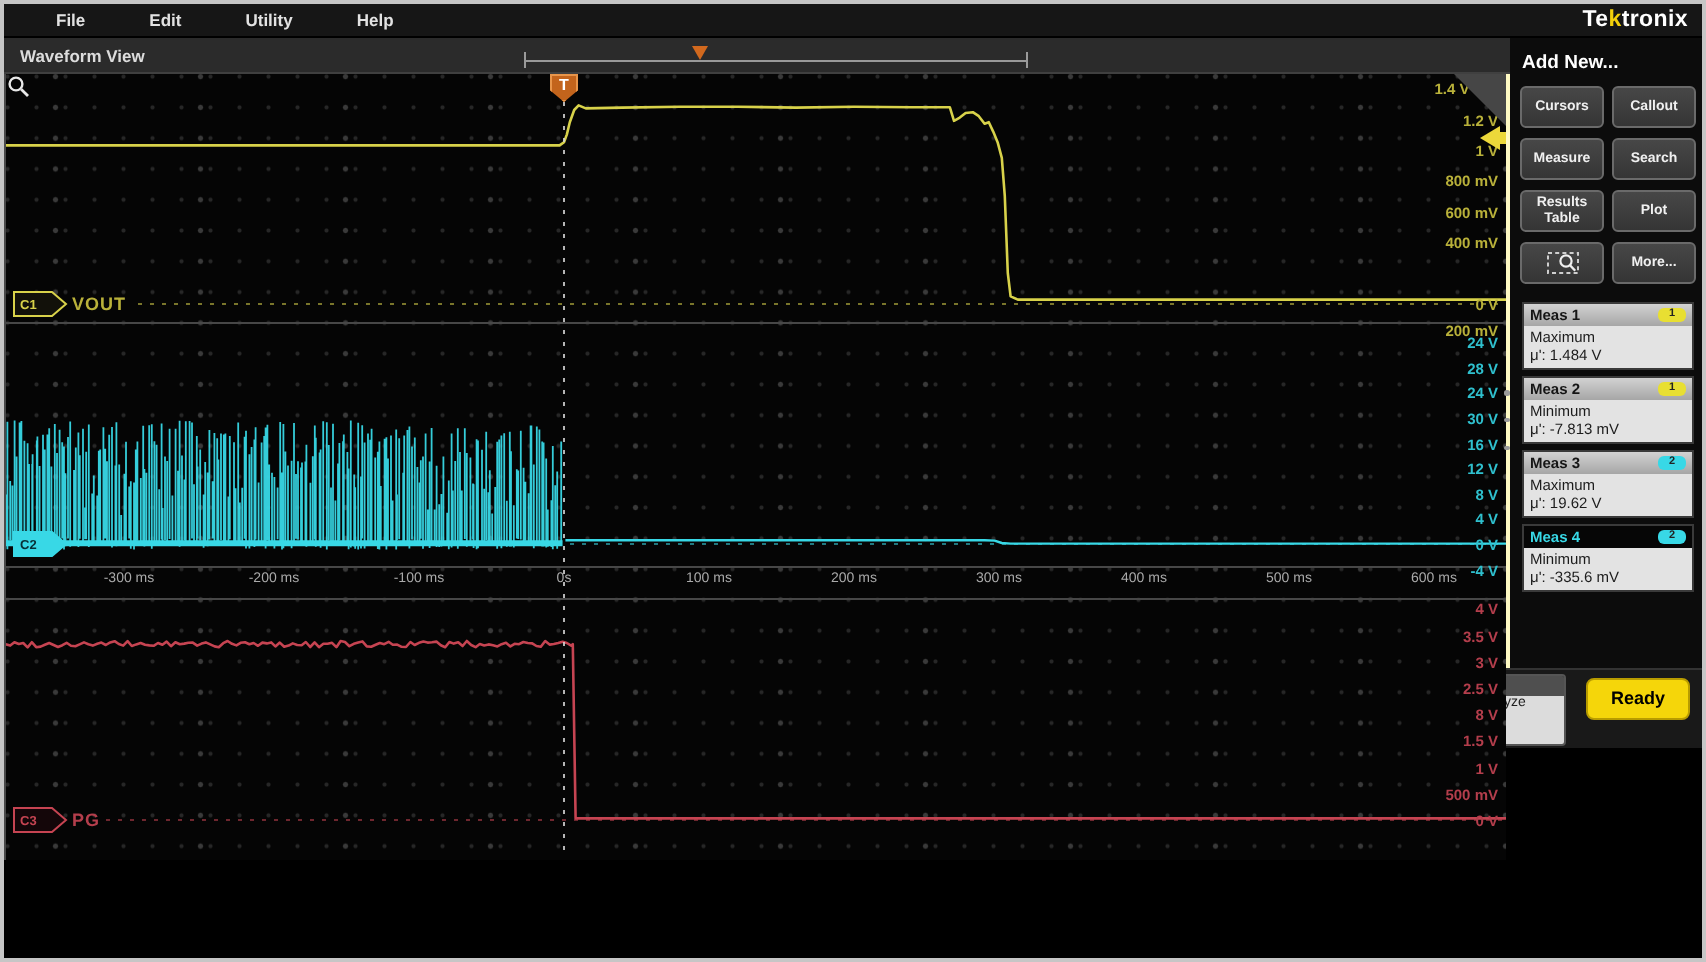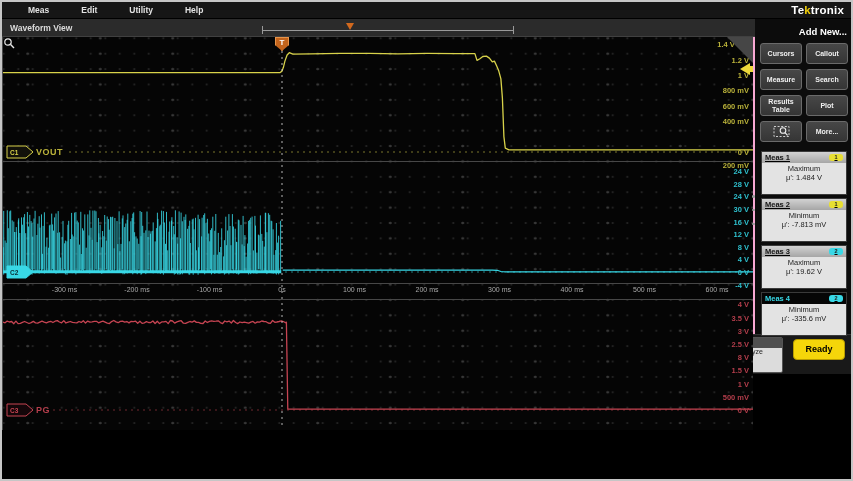--- a/index.html
+++ b/index.html
@@ -6,21 +6,21 @@
   *{box-sizing:border-box;font-family:"Liberation Sans",sans-serif;}
   .app{position:relative;width:853px;height:481px;background:#000;border:2px solid #c6c6c6;overflow:hidden;}
 
   
   .menubar{position:relative;height:17px;background:#161616;display:flex;align-items:center;padding-left:26px;gap:32px;border-bottom:1px solid #000;}
   .menubar .mitem{font-size:8.5px;font-weight:bold;color:#e2e2e2;cursor:default;}
   .logo{position:absolute;right:7px;top:2px;font-size:11.5px;font-weight:bold;color:#fff;letter-spacing:0.2px;}
   .logo .k{color:#f2cf0a;}
 
   
-  .main{position:relative;display:flex;height:315px;background:#f9a8d4;}
+  .main{position:relative;display:flex;height:315px;background:#fef9c3;}
   .left{position:relative;width:753px;}
   .tabbar{position:relative;height:18px;background:#2b2b2b;border-bottom:1px solid #404040;}
   .tab-label{position:absolute;left:8px;top:4px;font-size:8.5px;font-weight:bold;color:#dcdcdc;}
   .pan-line{position:absolute;left:260px;top:11px;width:252px;height:1px;background:#9a9a9a;}
   .pan-tick{position:absolute;top:7px;width:1px;height:8px;background:#9a9a9a;}
   .pan-marker{position:absolute;left:344px;top:4px;width:0;height:0;border-left:4px solid transparent;border-right:4px solid transparent;border-top:7px solid #d2691e;}
 
   
   .plot{position:relative;width:751px;height:393px;background:#050505;border-left:1px solid #4a4a4a;
     background-image:radial-gradient(circle,#3a3a3a 1px,transparent 1.6px),radial-gradient(circle,#272727 0.7px,transparent 1.3px);
@@ -32,32 +32,32 @@
     clip-path:polygon(0 0,100% 0,100% 58%,50% 100%,0 58%);color:#fff;font-size:8px;font-weight:bold;text-align:center;line-height:10px;z-index:3;}
   .trig-arrow{position:absolute;left:737px;top:26px;width:0;height:0;border-right:10px solid #ecd83a;border-top:6px solid transparent;border-bottom:6px solid transparent;z-index:3;}
   .trig-arrow-tail{position:absolute;left:747px;top:29px;width:4px;height:6px;background:#ecd83a;z-index:3;}
   .zoom-corner{position:absolute;right:0;top:0;width:0;height:0;border-top:26px solid #464646;border-left:26px solid transparent;z-index:3;}
   .zoom-glass{position:absolute;right:2px;top:2px;z-index:4;}
   .splitter{position:absolute;left:748px;top:176px;width:7px;height:30px;display:flex;flex-direction:column;justify-content:space-between;align-items:center;z-index:5;cursor:col-resize;}
   .splitter i{width:2.5px;height:2.5px;border-radius:50%;background:#9a9a9a;}
 
   
   .sidebar{width:96px;background:#0c0c0c;padding:4px 4px 0 6px;}
-  .sb-header{font-size:9.5px;font-weight:bold;color:#fff;text-align:right;margin:3px 0 6px 0;}
+  .sb-header{font-size:9.5px;font-weight:bold;color:#fff;text-align:left;margin:3px 0 6px 0;}
   .sb-grid{display:grid;grid-template-columns:42px 42px;gap:5px 4px;justify-content:center;}
   .sbtn{height:21px;background:linear-gradient(#474747,#353535);border:1px solid #6a6a6a;border-radius:3px;color:#f0f0f0;
     font-size:7px;font-weight:bold;display:flex;align-items:center;justify-content:center;text-align:center;line-height:7.5px;cursor:pointer;padding:1px;}
   .meas-list{margin-top:9px;display:flex;flex-direction:column;gap:3px;}
   .meas-card{width:86px;border:1px solid #3a3a3a;}
-  .meas-head{height:11px;background:linear-gradient(#d2d2d2,#a6a6a6);display:flex;align-items:center;justify-content:space-between;padding:0 3px;text-decoration:underline;}
+  .meas-head{height:11px;background:linear-gradient(#d2d2d2,#a6a6a6);display:flex;align-items:center;justify-content:space-between;padding:0 3px;}
   .meas-card.selected .meas-head{background:#060606;}
   .meas-name{font-size:7.5px;font-weight:bold;color:#151515;}
   .meas-card.selected .meas-name{color:#38d8e6;}
   .meas-badge{width:14px;height:7px;border-radius:3px;font-size:5.5px;font-weight:bold;color:#222;text-align:center;line-height:7px;}
-  .meas-body{background:#e3e3e3;padding:1px 3px 12px 3px;text-align:center;}
+  .meas-body{background:#e3e3e3;padding:1px 3px 2px 3px;}
   .meas-body div{font-size:7.5px;color:#1c1c1c;line-height:9px;}
 
   
   .footer{height:40px;background:#191919;border-top:1px solid #333;display:flex;align-items:flex-start;padding:2px 4px;gap:2px;}
   .chbadge{width:52px;height:36px;border:1px solid #555;border-radius:2px;overflow:hidden;cursor:pointer;}
   .chbadge .chhead{height:9px;font-size:6.5px;font-weight:bold;padding-left:3px;line-height:9px;}
   .chbadge .chbody{height:26px;background:#dedede;padding:0 2px;}
   .chrow{font-size:6.8px;color:#222;line-height:8.6px;display:flex;justify-content:space-between;align-items:center;}
   .spacer{flex:1;}
   .addbtn{width:27px;height:36px;background:#2c2c2c;border:1px solid #5a5a5a;border-radius:3px;color:#f0f0f0;font-size:6.8px;font-weight:bold;
@@ -76,21 +76,21 @@
   .ready{width:52px;height:21px;margin:2px 2px 0 8px;background:#f5d60a;border:1px solid #b89c00;border-radius:4px;color:#000;font-size:9px;font-weight:bold;text-align:center;line-height:19px;cursor:pointer;}
   .ric{width:6px;height:6px;background:#d8822a;border-radius:1px;display:inline-block;}
   .bottom-strip{height:9px;background:#000;}
 </style>
 </head>
 <body>
 
 <div class="app">
 
   <div class="menubar">
-    <span class="mitem">Meas</span>
+    <span class="mitem">File</span>
     <span class="mitem">Edit</span>
     <span class="mitem">Utility</span>
     <span class="mitem">Help</span>
     <span class="logo"><span>Te</span><span class="k">k</span><span>tronix</span></span>
   </div>
 
   <div class="main">
     <div class="left">
       <div class="tabbar">
         <span class="tab-label">Waveform View</span>

